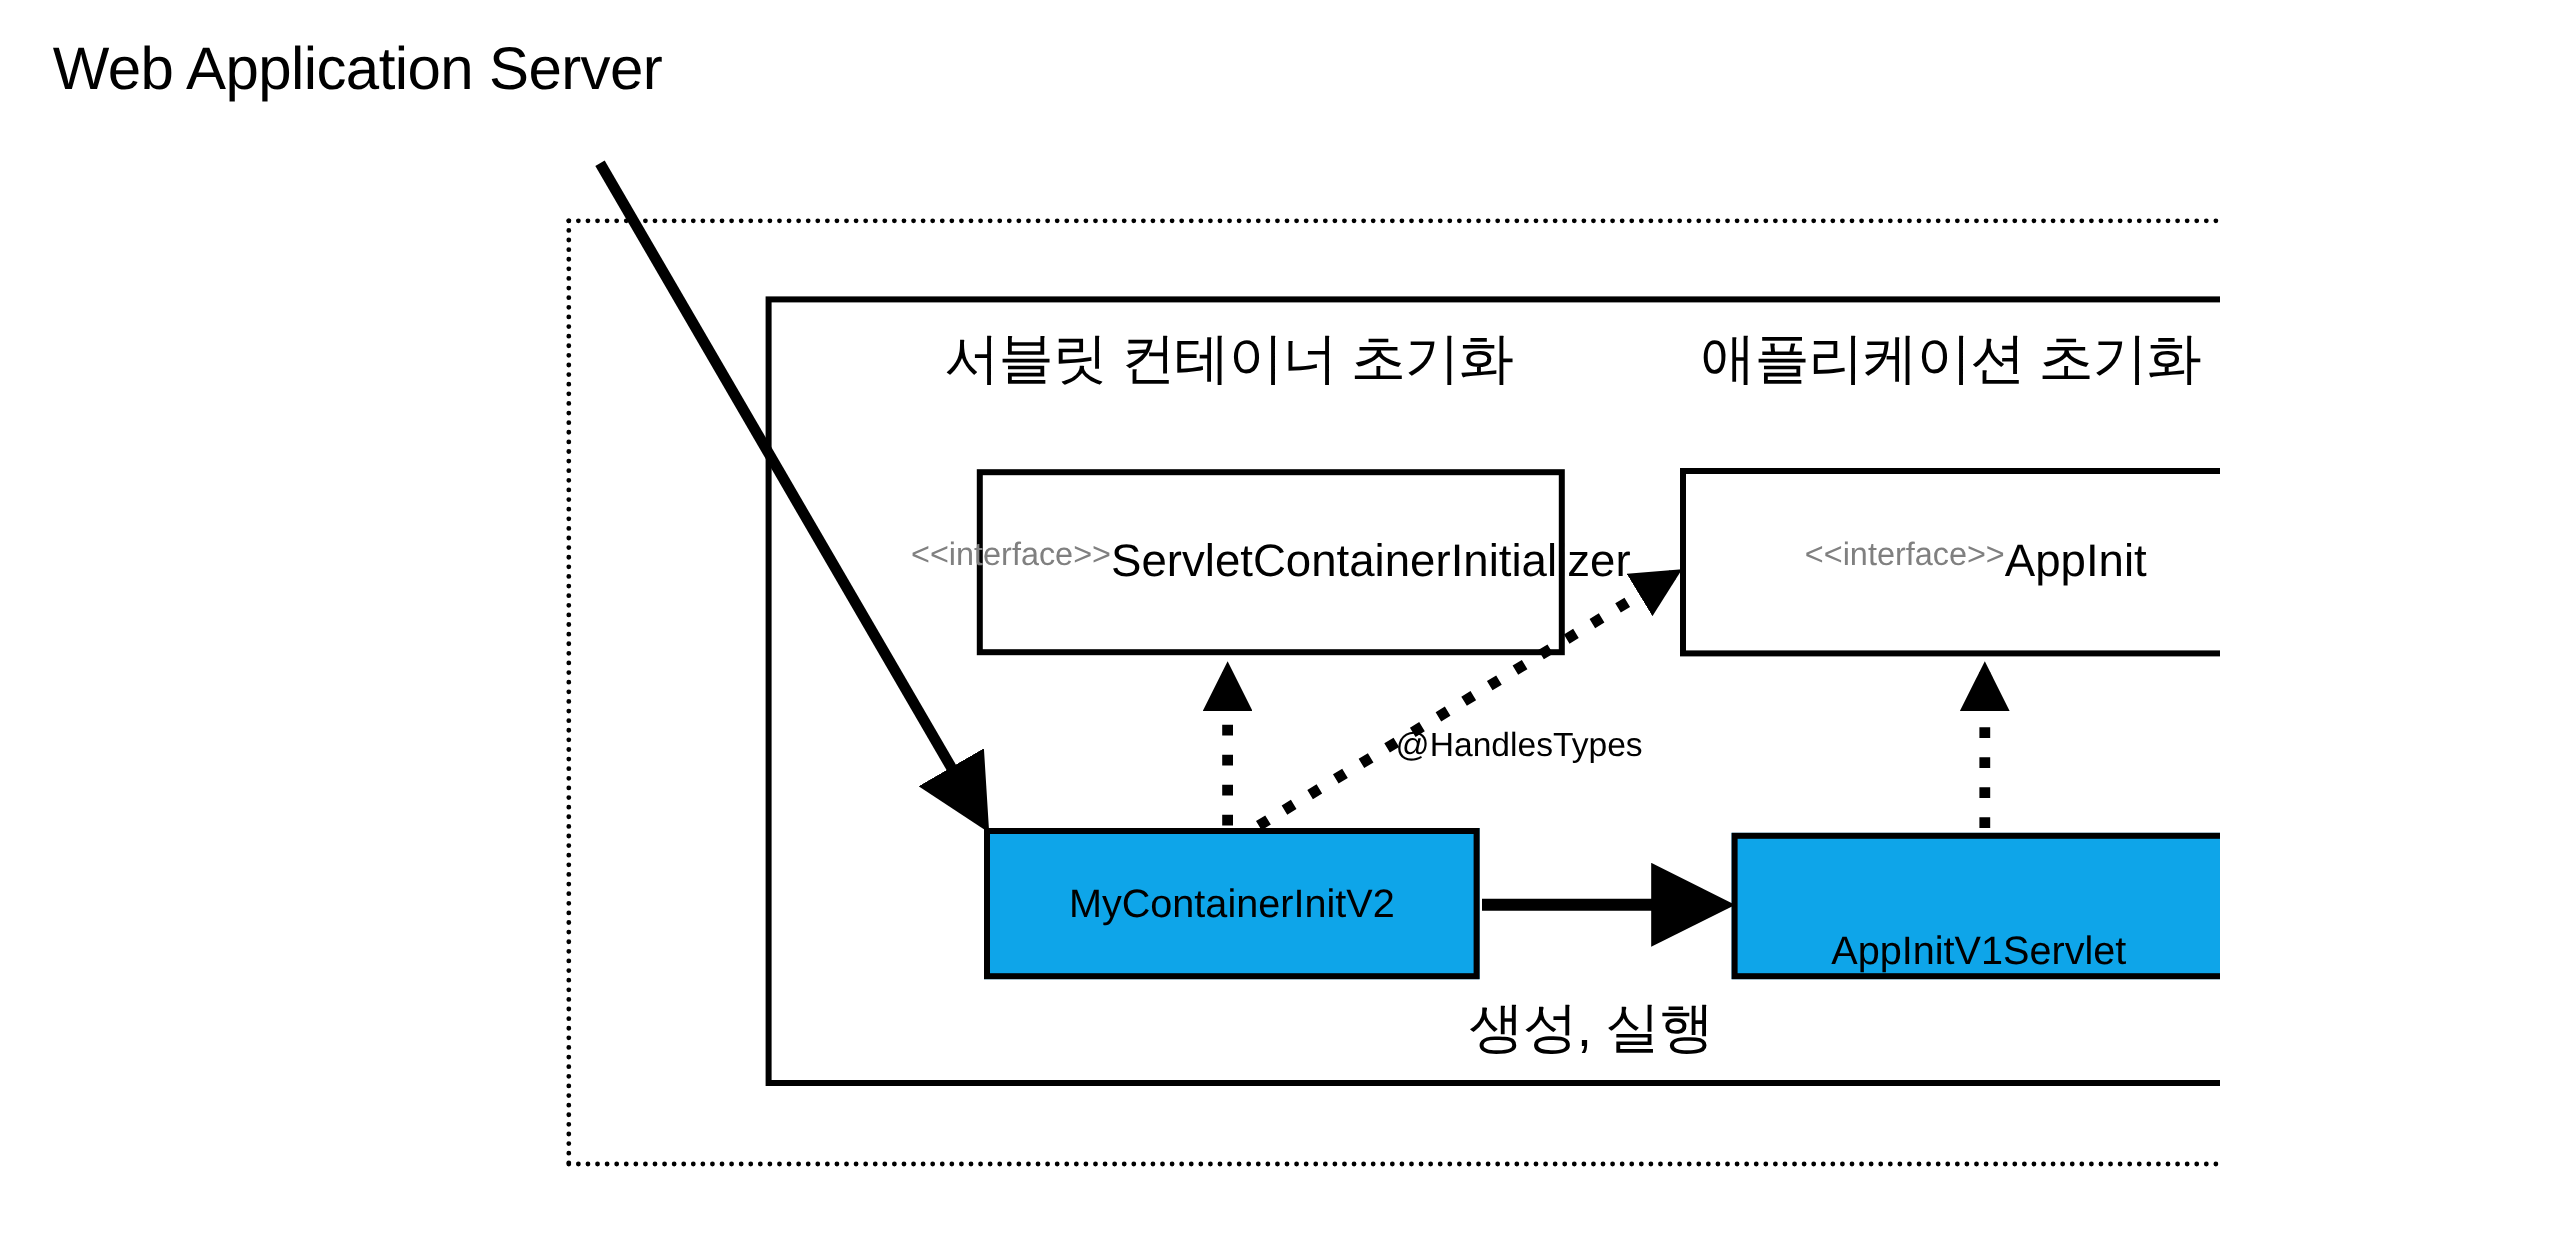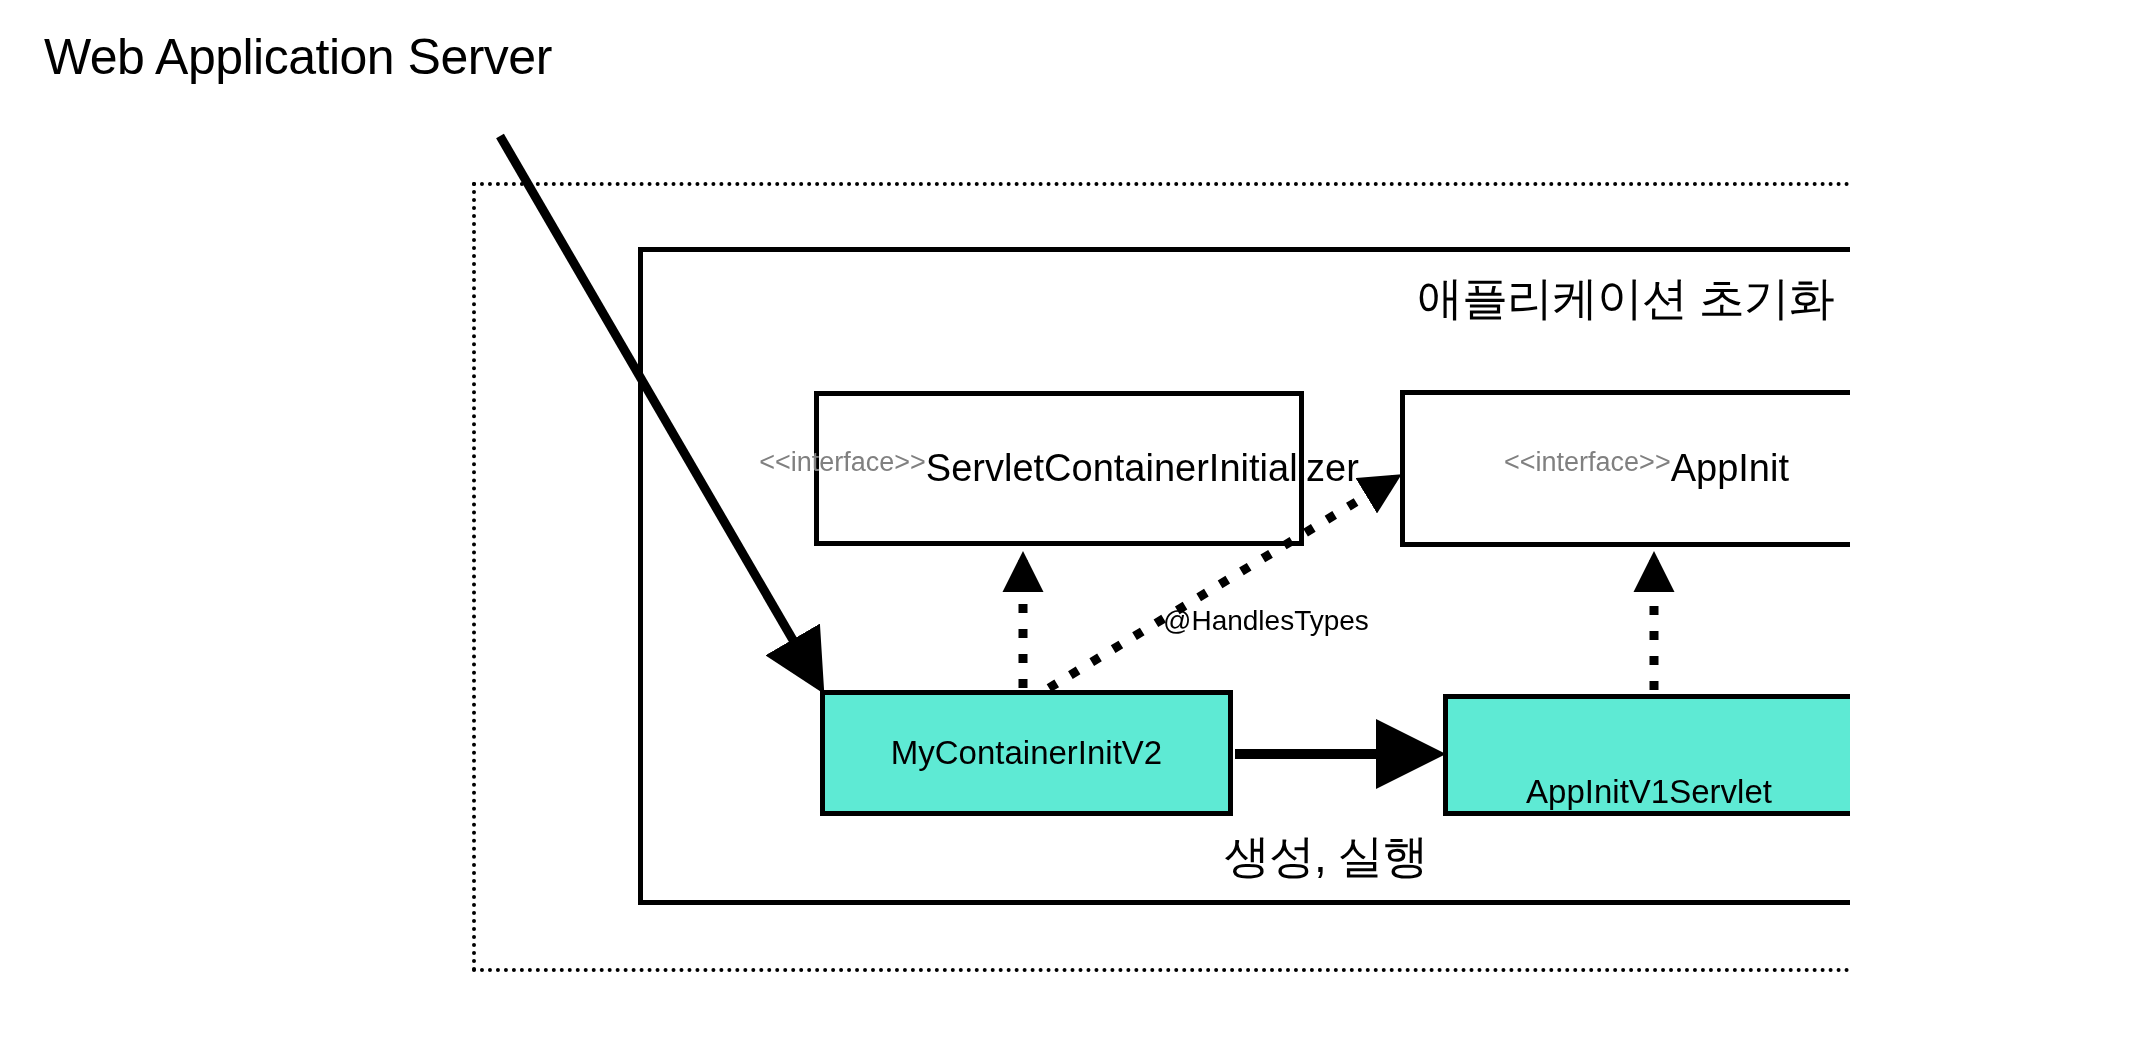--- a/index.html
+++ b/index.html
@@ -92,21 +92,21 @@
     line-height: 1.1;
     white-space: nowrap;
   }
   #box-sci     { left: 814px;  top: 391px; width: 490px; height: 155px; }
   #box-appinit { left: 1400px; top: 390px; width: 493px; height: 157px; }
 
   .impl-box {
     position: absolute;
     border: 5px solid #000000;
     box-sizing: border-box;
-    background: #5eead4;
+    background: #0ea5e9;
     display: flex;
     align-items: center;
     justify-content: center;
     text-align: center;
   }
   .impl-name { font-size: 33px; white-space: nowrap; }
   #box-mycontainer { left: 820px;  top: 690px; width: 413px; height: 126px; }
   #box-appinitv1   { left: 1443px; top: 694px; width: 412px; height: 122px; align-items: flex-end; }
 
   
@@ -131,20 +131,21 @@
 <body>
 
 <div id="canvas">
 
   <div class="was-title">Web Application Server</div>
 
   <div class="was-boundary"></div>
 
   <div class="inner-container"></div>
 
+  <div class="section-heading" id="heading-servlet">서블릿 컨테이너 초기화</div>
 
   <div class="section-heading" id="heading-app">애플리케이션 초기화</div>
 
   <div class="bottom-heading">생성, 실행</div>
 
   <div class="uml-box" id="box-sci">
     <div class="stereotype">&lt;&lt;interface&gt;&gt;</div>
     <div class="cls-name">ServletContainerInitializer</div>
   </div>
 

